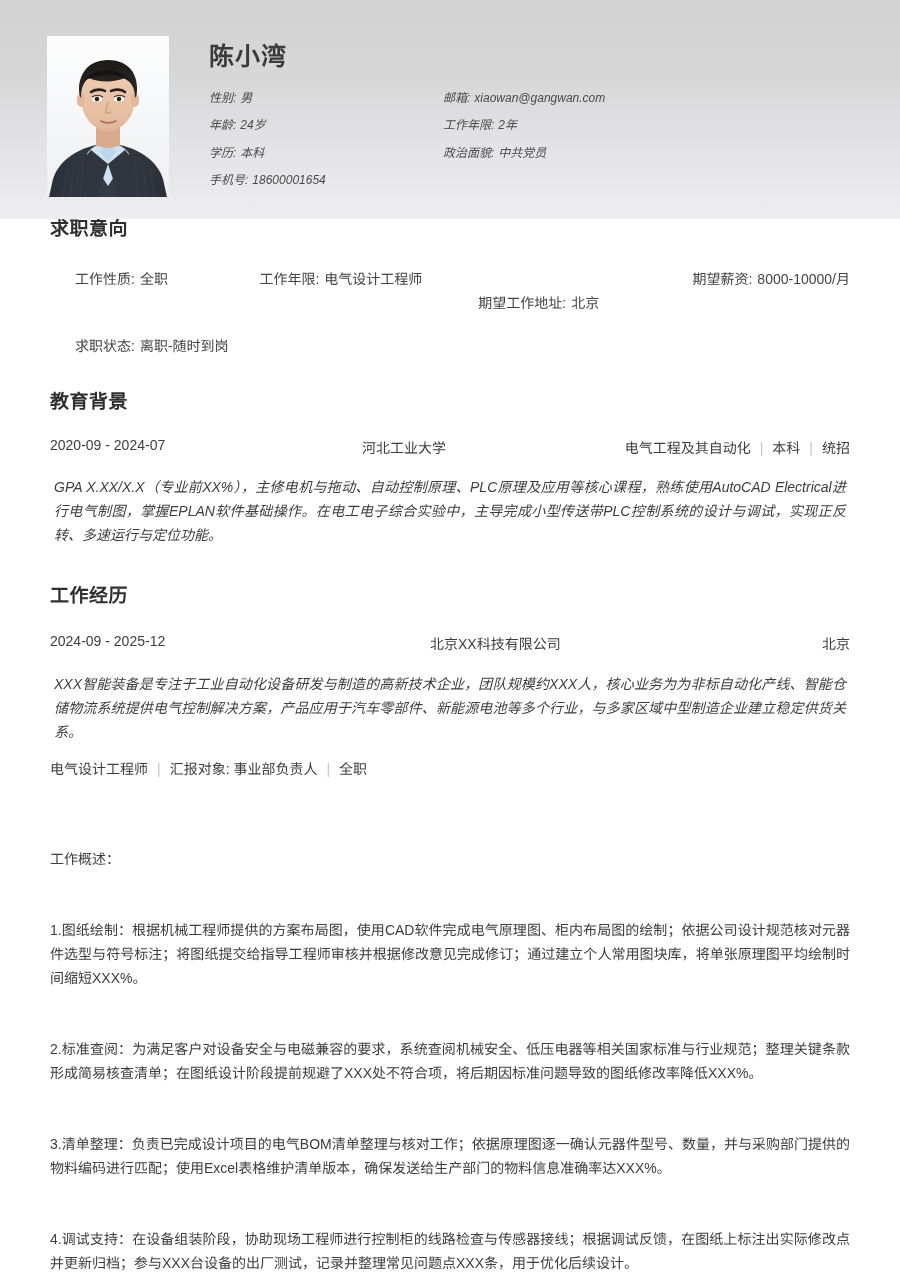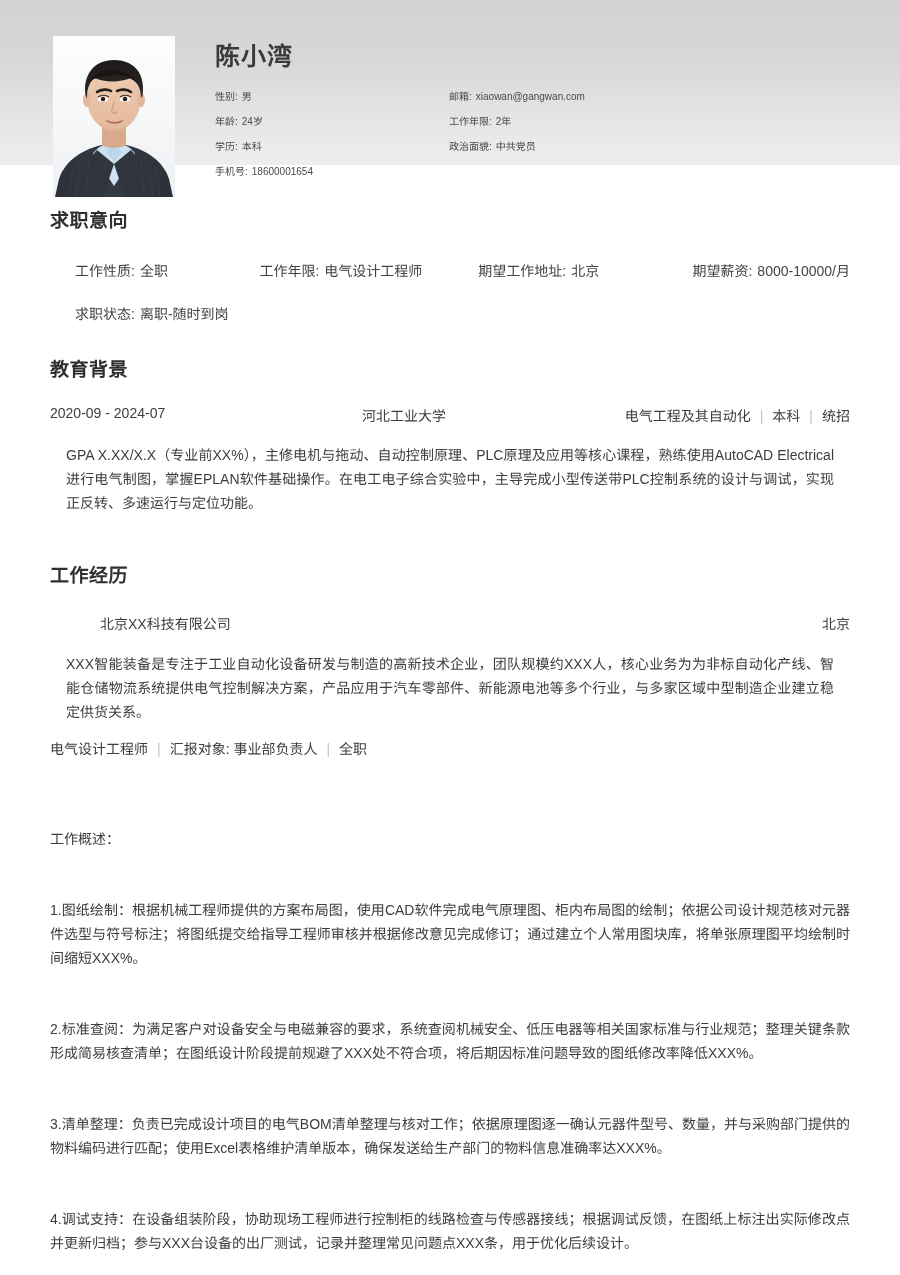--- a/index.html
+++ b/index.html
@@ -13,24 +13,23 @@
     height: 1275px;
     overflow: hidden;
     font-family: "Liberation Sans", "DejaVu Sans", sans-serif;
     color: #333333;
     -webkit-font-smoothing: antialiased;
   }
 
   
   .header {
     position: relative;
-    height: 165px;
+    height: 219px;
     background: linear-gradient(to bottom, #d2d2d3 0%, #d7d7d8 35%, #e4e4e6 70%, #eeeef0 100%);
     box-sizing: border-box;
-    padding-left: 6px;
   }
   .header-inner {
     display: flex;
     align-items: flex-start;
     padding: 36px 0 0 47px;
   }
 
   
   .photo {
     width: 122px;
@@ -54,63 +53,64 @@
     letter-spacing: 1px;
     line-height: 1;
     margin: 0 0 22px 0;
   }
   .info-grid {
     display: grid;
     grid-template-columns: 234px auto;
     row-gap: 13px;
   }
   .info-item {
-    font-size: 10px;
+    font-size: 12px;
     color: #4a4a4a;
     line-height: 1.2;
     white-space: nowrap;
+    font-style: italic;
   }
   .info-item .lbl { color: #4a4a4a; }
   .info-item .val { color: #4a4a4a; margin-left: 4px; }
 
   
   .content {
     padding: 0 50px;
     box-sizing: border-box;
   }
   .section { margin: 0; }
   .section-title {
     font-size: 19px;
     font-weight: 700;
     color: #2f2f2f;
     letter-spacing: 0.5px;
     margin: 0;
     line-height: 1;
   }
-  .sec-job    { padding-top: 46px; }
+  .sec-job    { }
   .sec-edu    { padding-top: 37px; }
   .sec-work   { padding-top: 35px; }
 
   
   .intent-row-1 {
     display: flex;
     margin-top: 30px;
     font-size: 14px;
     color: #444;
   }
   .intent-row-2 {
     display: flex;
     margin-top: 23px;
     font-size: 14px;
     color: #444;
   }
   .intent-cell { white-space: nowrap; }
   .intent-cell.c1 { width: 198px; margin-left: 25px; }
   .intent-cell.c2 { width: 235px; }
-  .intent-cell.c3 { width: 230px; }
+  .intent-cell.c3 { width: 230px; margin-top: 24px; }
   .intent-cell.c4 { width: auto; }
   .intent-cell .lbl { color: #444; }
   .intent-cell .val { color: #444; margin-left: 5px; }
 
   
   .meta-row {
     display: flex;
     align-items: flex-start;
     font-size: 14px;
     color: #3d3d3d;
@@ -125,22 +125,23 @@
     display: inline-block;
     color: #c4c4c4;
     margin: 0 9px;
     font-weight: 300;
   }
 
   .para {
     font-size: 14px;
     line-height: 1.72;
     color: #3d3d3d;
-    margin: 16px;
+    margin: 4px;
     text-align: justify;
+    font-style: italic;
   }
   .edu-desc  { margin-top: 18px; }
   .work-desc { margin-top: 19px; }
 
   .role-line {
     font-size: 14px;
     color: #3d3d3d;
     margin-top: 16px;
     line-height: 1.4;
   }
@@ -304,20 +305,21 @@
       </div>
       <p class="para edu-desc">GPA X.XX/X.X（专业前XX%），主修电机与拖动、自动控制原理、PLC原理及应用等核心课程，熟练使用AutoCAD Electrical进行电气制图，掌握EPLAN软件基础操作。在电工电子综合实验中，主导完成小型传送带PLC控制系统的设计与调试，实现正反转、多速运行与定位功能。</p>
     </div>
   </div>
 
   <div class="section sec-work">
     <div class="section-title">工作经历</div>
 
     <div class="work-row-wrap">
       <div class="meta-row work">
+        <div class="meta-date">2024-09 - 2025-12</div>
         <div class="meta-org">北京XX科技有限公司</div>
         <div class="meta-right">北京</div>
       </div>
 
       <p class="para work-desc">XXX智能装备是专注于工业自动化设备研发与制造的高新技术企业，团队规模约XXX人，核心业务为为非标自动化产线、智能仓储物流系统提供电气控制解决方案，产品应用于汽车零部件、新能源电池等多个行业，与多家区域中型制造企业建立稳定供货关系。</p>
 
       <div class="role-line">
         <span>电气设计工程师</span><span class="sep">|</span><span>汇报对象: 事业部负责人</span><span class="sep">|</span><span>全职</span>
       </div>
 

